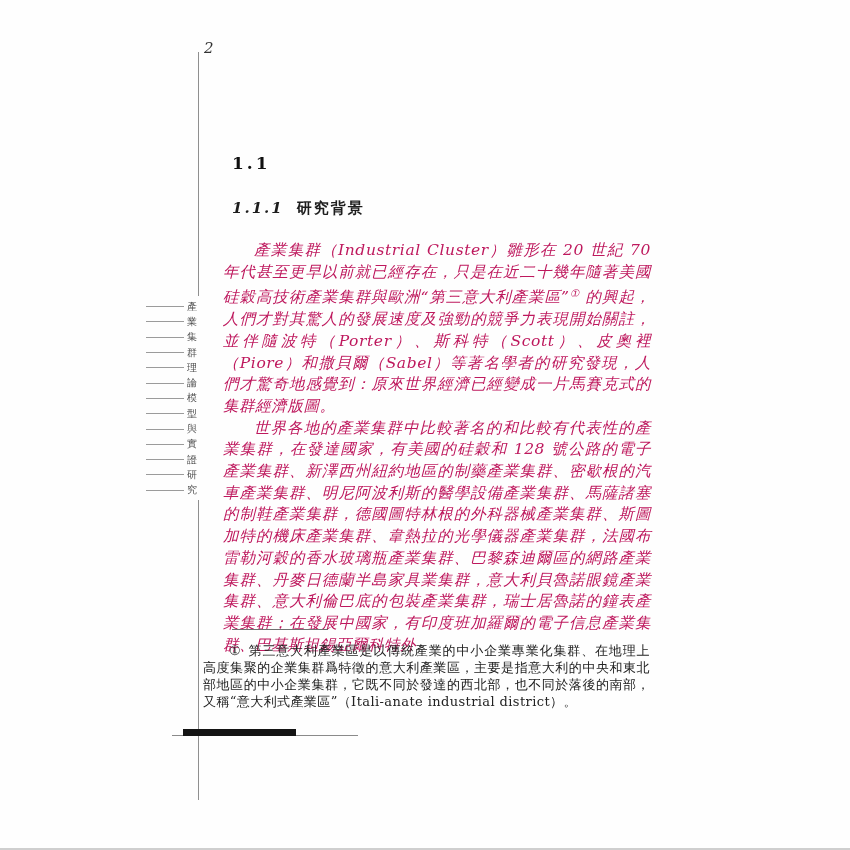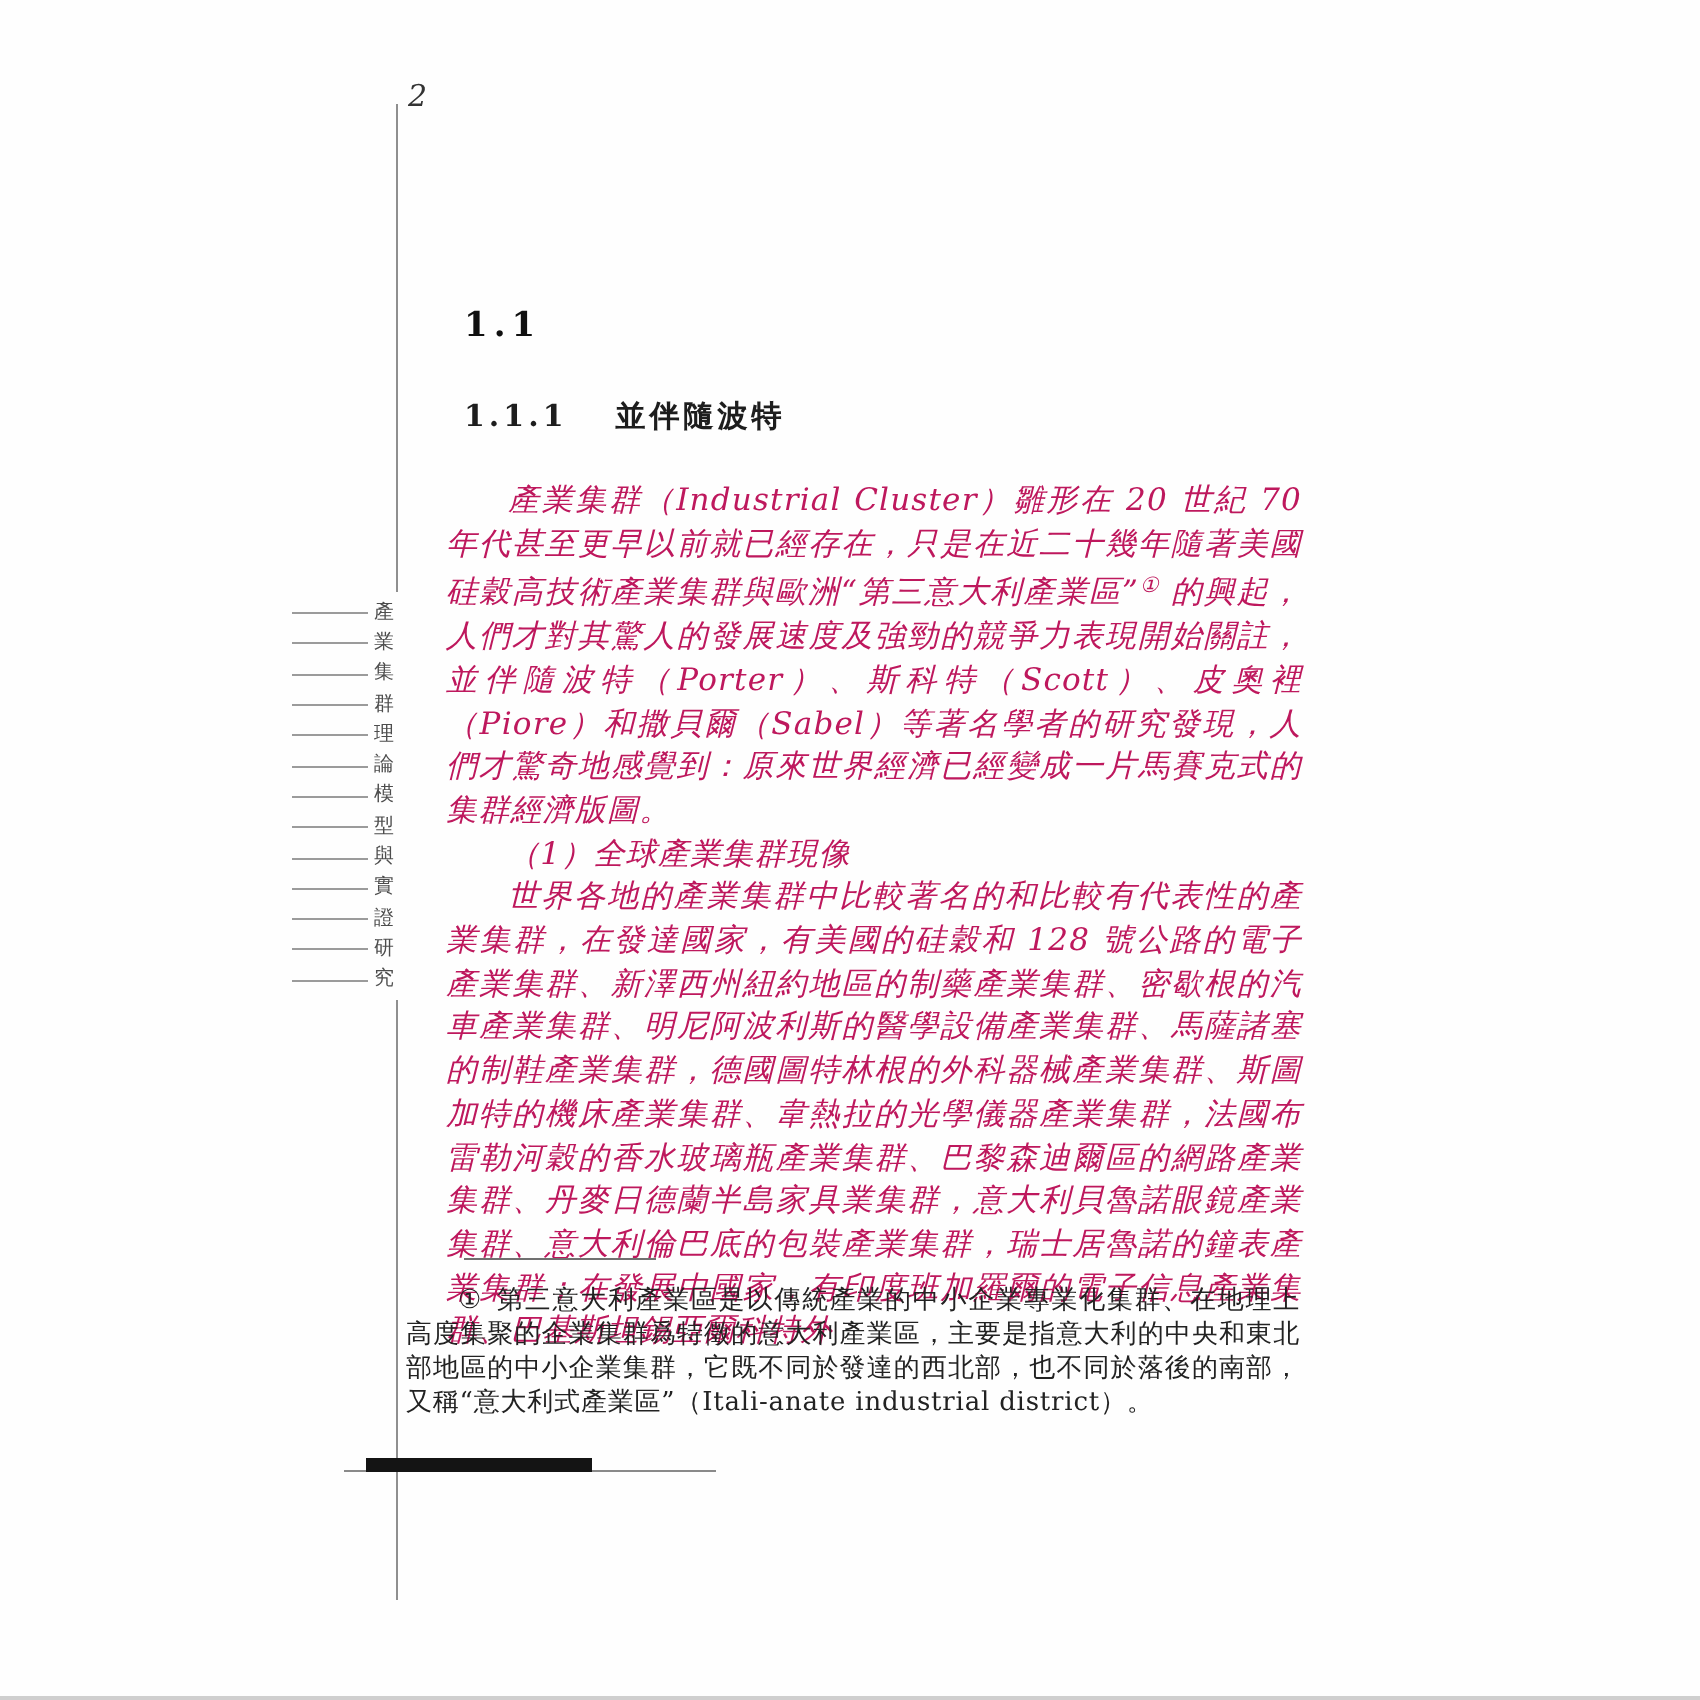--- a/index.html
+++ b/index.html
@@ -18,21 +18,21 @@
   .spine-title{position:absolute;left:146px;top:299px;}
   .spine-row{display:flex;align-items:center;height:15.3px;}
   .spine-line{width:38px;height:1px;background:#9b9b9b;margin-right:3px;flex:none;}
   .spine-char{font-size:10px;color:#4d4d4d;line-height:1;white-space:nowrap;}
   
   .content{position:absolute;left:223px;top:153px;width:428px;color:#1f1f1f;}
   .h1{margin:0 0 0 9px;font-size:17px;font-weight:bold;color:#101010;display:flex;align-items:baseline;flex-direction:column;}
   .h1 .num{letter-spacing:3px;margin-right:14px;flex:none;}
   .h1 .title{letter-spacing:1.5px;border-bottom:2px solid #2a2a2a;padding-bottom:4px;}
   .h2{margin:26px 0 0 9px;font-size:15px;color:#1d1d1d;display:flex;align-items:baseline;}
-  .h2 .num{letter-spacing:2px;margin-right:24px;flex:none;}
+  .h2 .num{letter-spacing:2px;margin-right:13px;flex:none;font-style:italic;}
   .h2 .title{letter-spacing:2px;}
   .para{
     margin:0;font-size:15.5px;line-height:21.7px;letter-spacing:0.6px;
     text-align:justify;text-justify:inter-character;text-indent:2em;color:#be185d;font-style:italic;
   }
   .p1{margin-top:22px;}
   sup.ref{font-size:10.5px;vertical-align:5px;letter-spacing:0;}
   
   .footnote{position:absolute;left:203px;top:629px;width:447px;}
   .footnote-rule{width:96px;height:1px;background:#707070;margin-left:29px;}
@@ -113,26 +113,25 @@
   </div>
 
   <div class="content">
 
     <h1 class="h1">
       <span class="num">1.1</span>
     </h1>
 
     <h2 class="h2">
       <span class="num">1.1.1</span>
-      <span class="title">並伴隨波特</span>
+      <span class="title">研究背景</span>
     </h2>
 
     <p class="para p1"><span>產業集群（Industrial Cluster）雛形在 20 世紀 70 年代甚至更早以前就已經存在，只是在近二十幾年隨著美國硅穀高技術產業集群與歐洲“第三意大利產業區”</span><sup class="ref">①</sup><span> 的興起，人們才對其驚人的發展速度及強勁的競爭力表現開始關註，並伴隨波特（Porter）、斯科特（Scott）、皮奧裡（Piore）和撒貝爾（Sabel）等著名學者的研究發現，人們才驚奇地感覺到：原來世界經濟已經變成一片馬賽克式的集群經濟版圖。</span></p>
 
-    <p class="para">（1）全球產業集群現像</p>
 
     <p class="para">世界各地的產業集群中比較著名的和比較有代表性的產業集群，在發達國家，有美國的硅穀和 128 號公路的電子產業集群、新澤西州紐約地區的制藥產業集群、密歇根的汽車產業集群、明尼阿波利斯的醫學設備產業集群、馬薩諸塞的制鞋產業集群，德國圖特林根的外科器械產業集群、斯圖加特的機床產業集群、韋熱拉的光學儀器產業集群，法國布雷勒河穀的香水玻璃瓶產業集群、巴黎森迪爾區的網路產業集群、丹麥日德蘭半島家具業集群，意大利貝魯諾眼鏡產業集群、意大利倫巴底的包裝產業集群，瑞士居魯諾的鐘表產業集群；在發展中國家，有印度班加羅爾的電子信息產業集群、巴基斯坦錫亞爾科特外</p>
 
   </div>
 
   <div class="footnote">
     <div class="footnote-rule"></div>
     <p class="footnote-text"><span class="footnote-marker">①</span><span>第三意大利產業區是以傳統產業的中小企業專業化集群、在地理上高度集聚的企業集群爲特徵的意大利產業區，主要是指意大利的中央和東北部地區的中小企業集群，它既不同於發達的西北部，也不同於落後的南部，又稱“意大利式產業區”（Itali-anate industrial district）。</span></p>
   </div>
 

